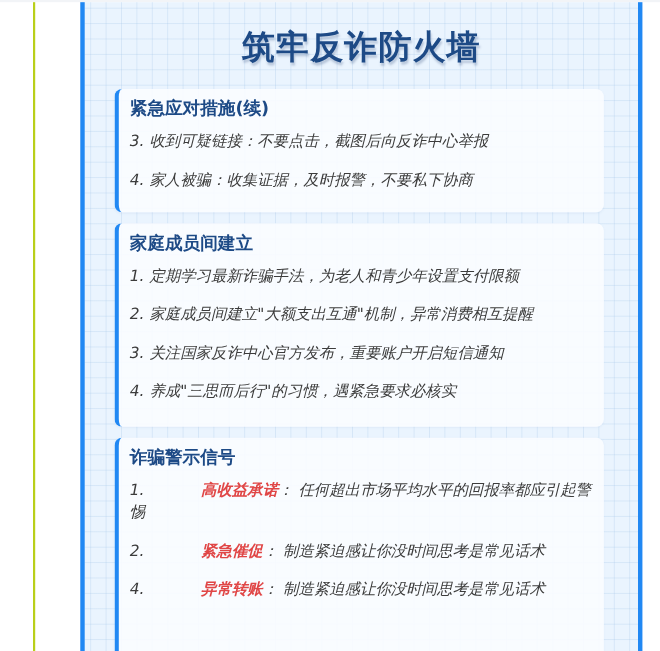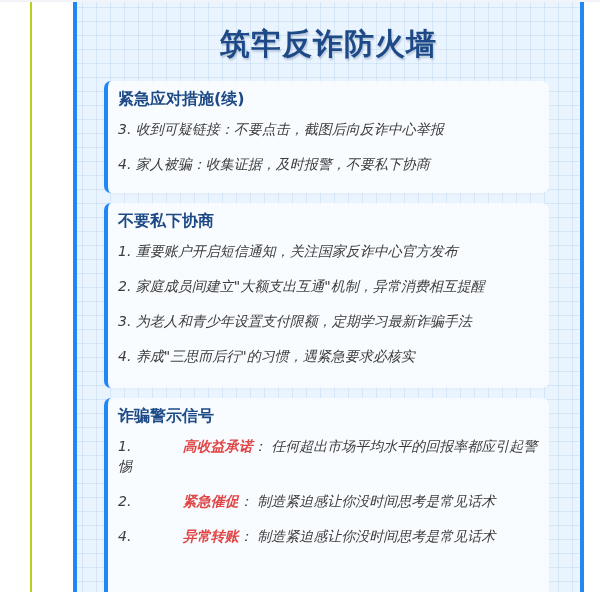--- a/index.html
+++ b/index.html
@@ -106,32 +106,32 @@
         <span>3.</span>
         <span>收到可疑链接：不要点击，截图后向反诈中心举报</span>
       </div>
       <div class="card-item">
         <span>4.</span>
         <span>家人被骗：收集证据，及时报警，不要私下协商</span>
       </div>
     </div>
 
     <div class="card card-2">
-      <div class="card-heading">不要私下协商</div>
+      <div class="card-heading">家庭成员间建立</div>
       <div class="card-item">
         <span>1.</span>
-        <span>重要账户开启短信通知，关注国家反诈中心官方发布</span>
+        <span>定期学习最新诈骗手法，为老人和青少年设置支付限额</span>
       </div>
       <div class="card-item">
         <span>2.</span>
         <span>家庭成员间建立"大额支出互通"机制，异常消费相互提醒</span>
       </div>
       <div class="card-item">
         <span>3.</span>
-        <span>为老人和青少年设置支付限额，定期学习最新诈骗手法</span>
+        <span>关注国家反诈中心官方发布，重要账户开启短信通知</span>
       </div>
       <div class="card-item">
         <span>4.</span>
         <span>养成"三思而后行"的习惯，遇紧急要求必核实</span>
       </div>
     </div>
 
     <div class="card card-3">
       <div class="card-heading">诈骗警示信号</div>
       <div class="card-item">

